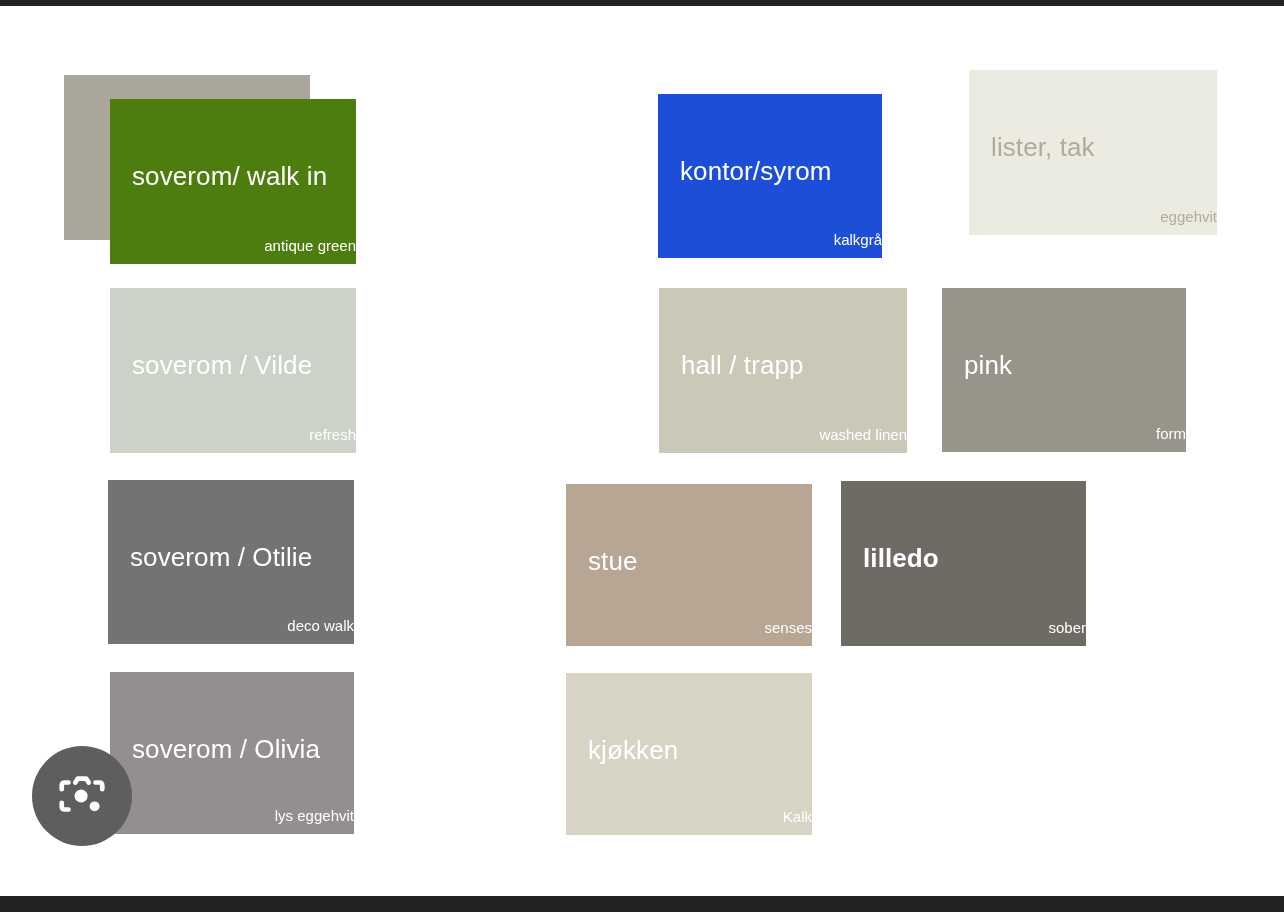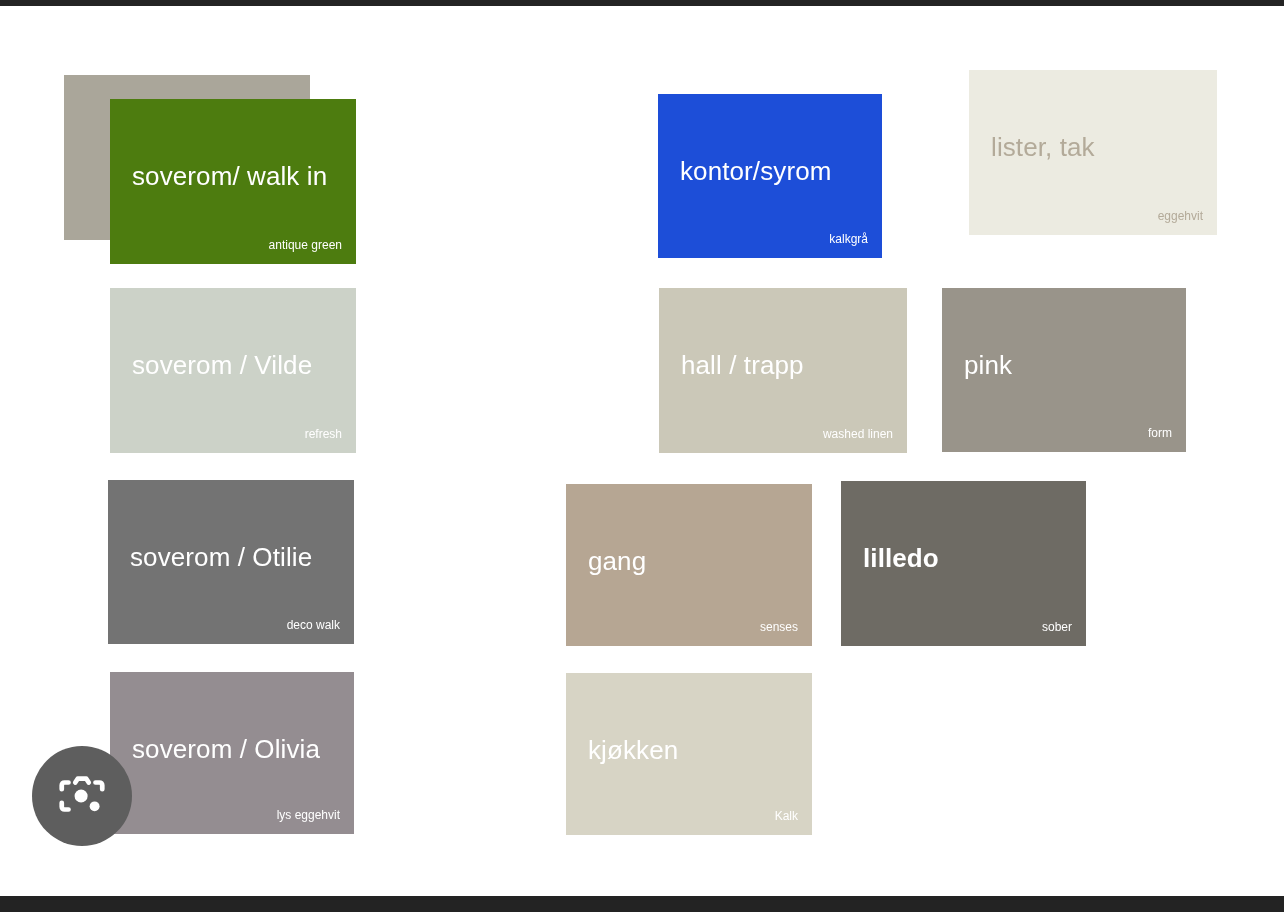--- a/index.html
+++ b/index.html
@@ -51,23 +51,23 @@
     left: 22px;
     top: 65px;
     font-size: 26px;
     line-height: 24px;
     letter-spacing: 0.1px;
     color: #ffffff;
     white-space: nowrap;
   }
   .swatch .paint {
     position: absolute;
-    right: 14px;
+    right: 0;
     bottom: 10px;
-    font-size: 12px;
+    font-size: 15px;
     line-height: 17px;
     color: #ffffff;
     white-space: nowrap;
     margin-top: 41px;
   }
   
   .swatch.on-light .room,
   .swatch.on-light .paint {
     color: #b3aa99;
   }
@@ -124,21 +124,21 @@
     </div>
     <div class="swatch" style="left: 942px; top: 282px; width: 244px; height: 164px; background: rgb(153, 148, 138);">
       <div class="room" style="color: rgb(255, 255, 255);">pink</div>
       <div class="paint" style="color: rgb(255, 255, 255);">form</div>
     </div>
     <div class="swatch" style="left: 108px; top: 474px; width: 246px; height: 164px; background: #737373;">
       <div class="room" style="color: rgb(255, 255, 255);">soverom / Otilie</div>
       <div class="paint" style="color: rgb(255, 255, 255);">deco walk</div>
     </div>
     <div class="swatch" style="left: 566px; top: 478px; width: 246px; height: 162px; background: rgb(182, 166, 147);">
-      <div class="room" style="color: rgb(255, 255, 255);">gang</div>
+      <div class="room" style="color: rgb(255, 255, 255);">stue</div>
       <div class="paint" style="color: rgb(255, 255, 255);">senses</div>
     </div>
     <div class="swatch" style="left: 841px; top: 475px; width: 245px; height: 165px; background: rgb(110, 107, 100);">
       <div class="room" style="color: rgb(255, 255, 255); font-weight: bold;">lilledo</div>
       <div class="paint" style="color: rgb(255, 255, 255);">sober</div>
     </div>
     <div class="swatch" style="left: 110px; top: 666px; width: 244px; height: 162px; background: rgb(148, 141, 145);">
       <div class="room" style="color: rgb(255, 255, 255);">soverom / Olivia</div>
       <div class="paint" style="color: rgb(255, 255, 255);">lys eggehvit</div>
     </div>

